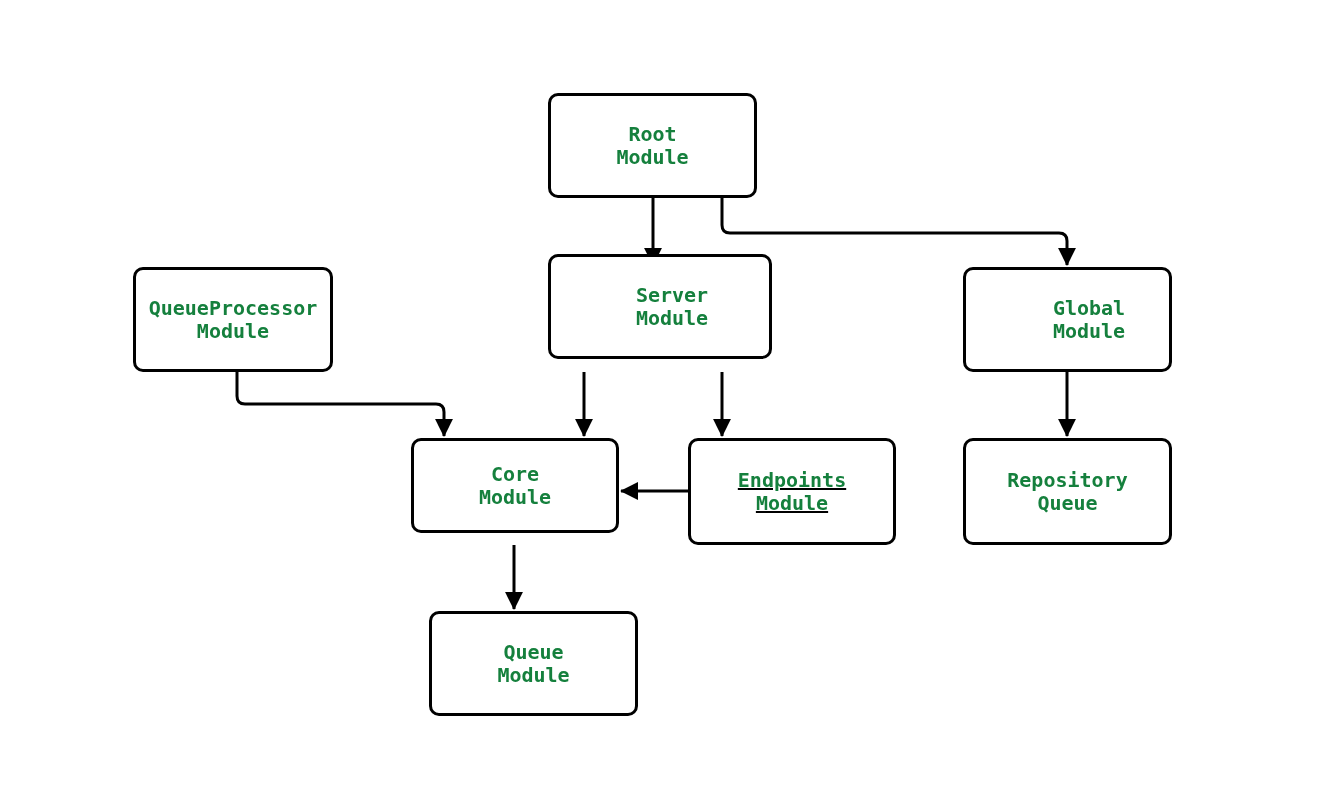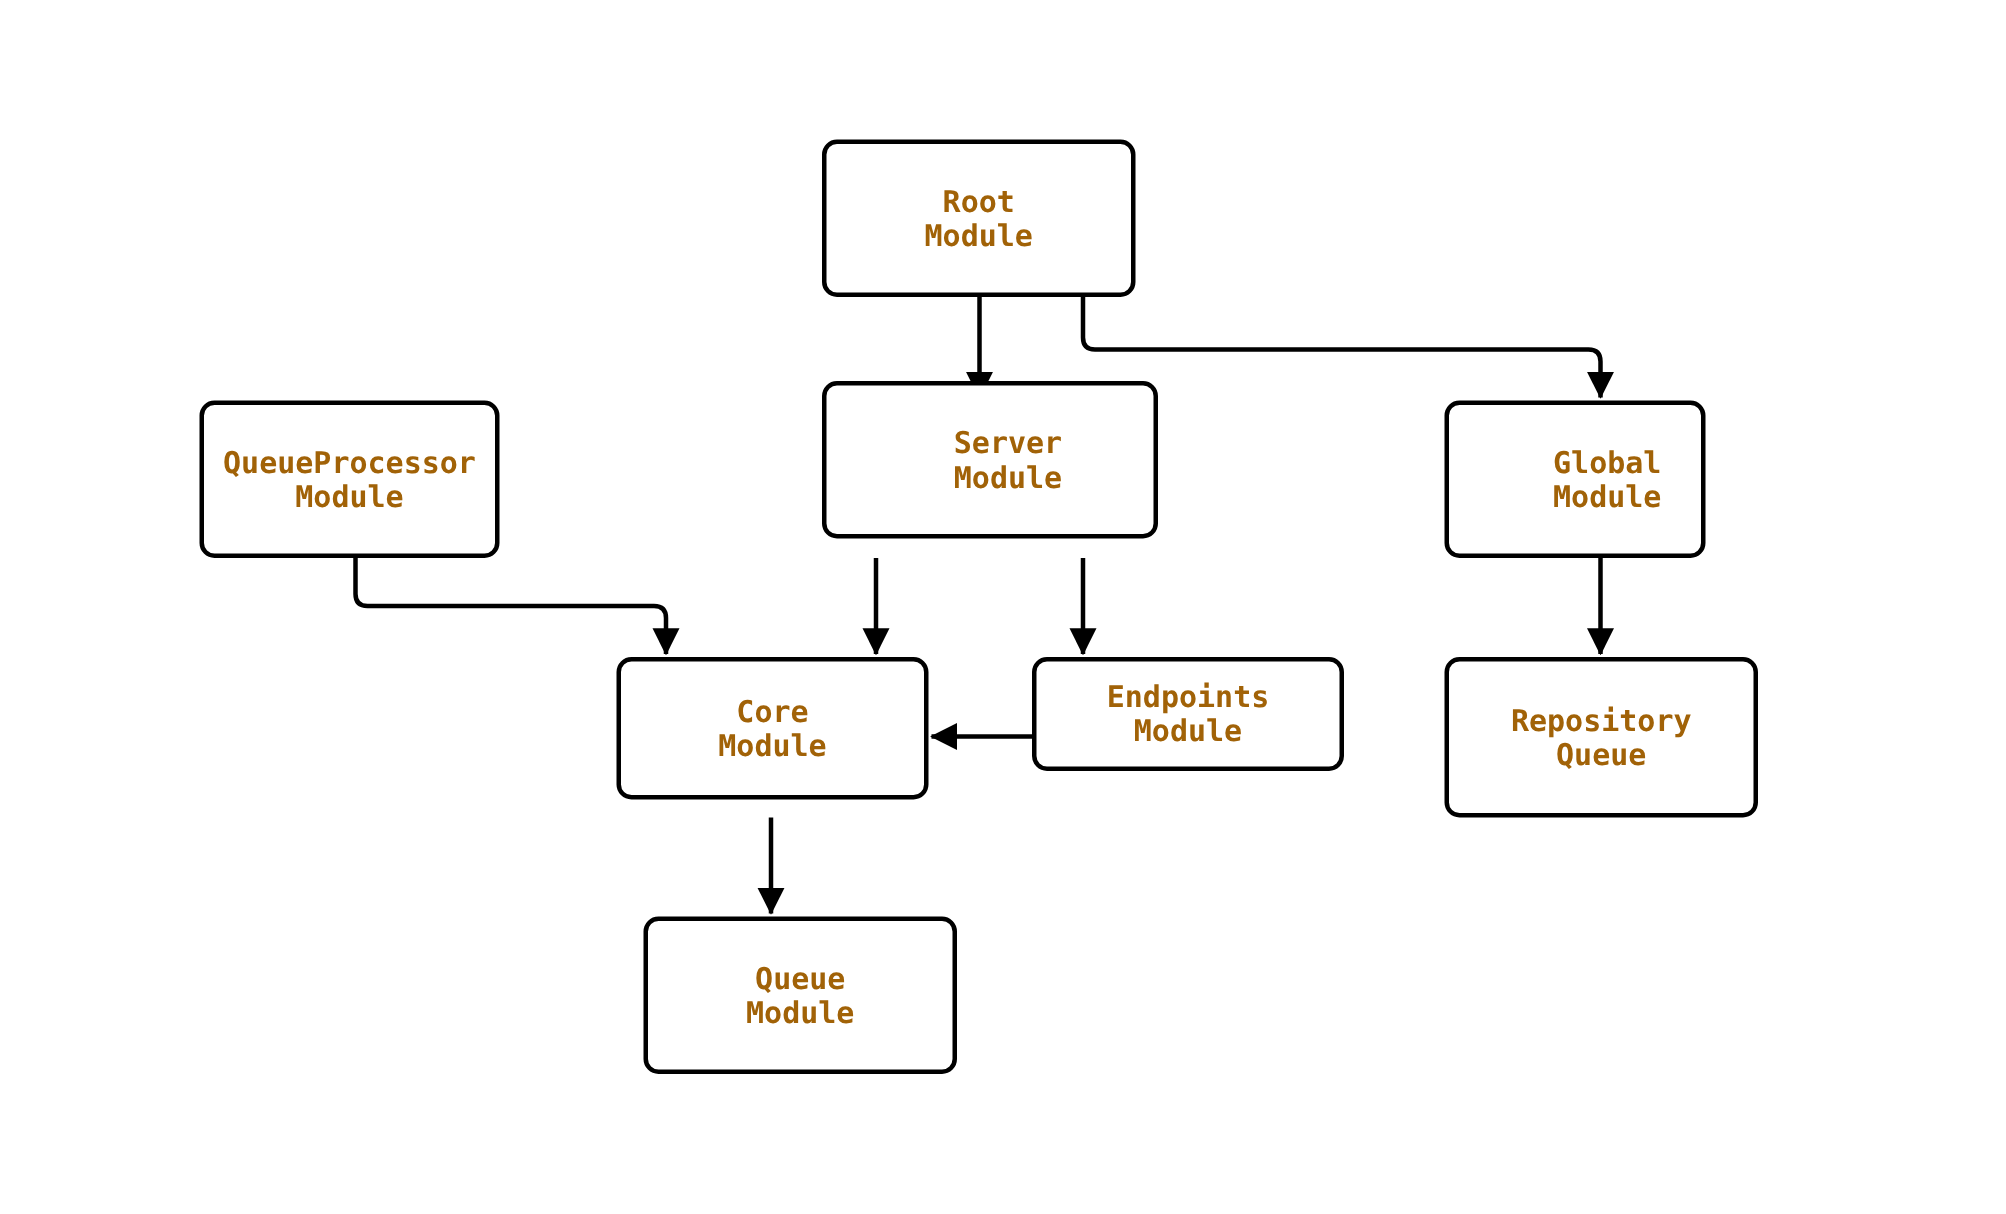--- a/index.html
+++ b/index.html
@@ -30,30 +30,30 @@
     border-radius: 10px;
     display: flex;
     align-items: center;
     justify-content: center;
   }
   .node-label {
     font-family: "DejaVu Sans Mono", monospace;
     font-weight: 700;
     font-size: 20px;
     line-height: 23px;
-    color: #a16207;
+    color: #15803d;
     text-align: center;
     white-space: pre-line;
   }
   #node-root          { left: 548px; top: 93px;  width: 209px; height: 105px; }
   #node-queueprocessor{ left: 133px; top: 267px; width: 200px; height: 105px; }
   #node-server        { left: 548px; top: 254px; width: 224px; height: 105px; padding-left: 24px; }
-  #node-global        { left: 963px; top: 267px; width: 174px; height: 105px; padding-left: 43px; }
+  #node-global        { left: 963px; top: 267px; width: 209px; height: 105px; padding-left: 43px; }
   #node-core          { left: 411px; top: 438px; width: 208px; height: 95px; }
-  #node-endpoints     { left: 688px; top: 438px; width: 208px; height: 76px; }
+  #node-endpoints     { left: 688px; top: 438px; width: 208px; height: 107px; text-decoration: underline; }
   #node-repository    { left: 963px; top: 438px; width: 209px; height: 107px; }
   #node-queue         { left: 410px; top: 611px; width: 209px; height: 105px; margin-left: 19px; }
 </style>
 </head>
 <body>
 
 <div class="canvas">
 
   <svg class="edge-layer" width="1337" height="809" viewBox="0 0 1337 809" xmlns="http://www.w3.org/2000/svg">
     <defs>

